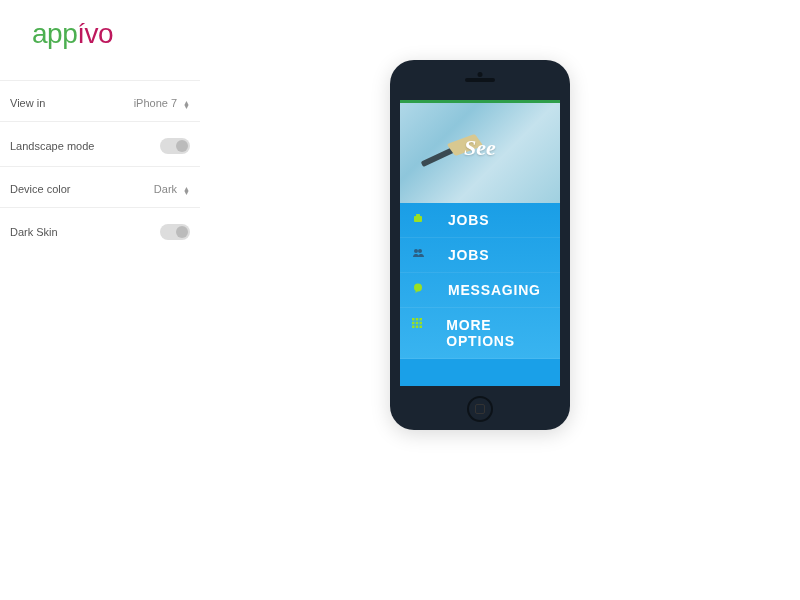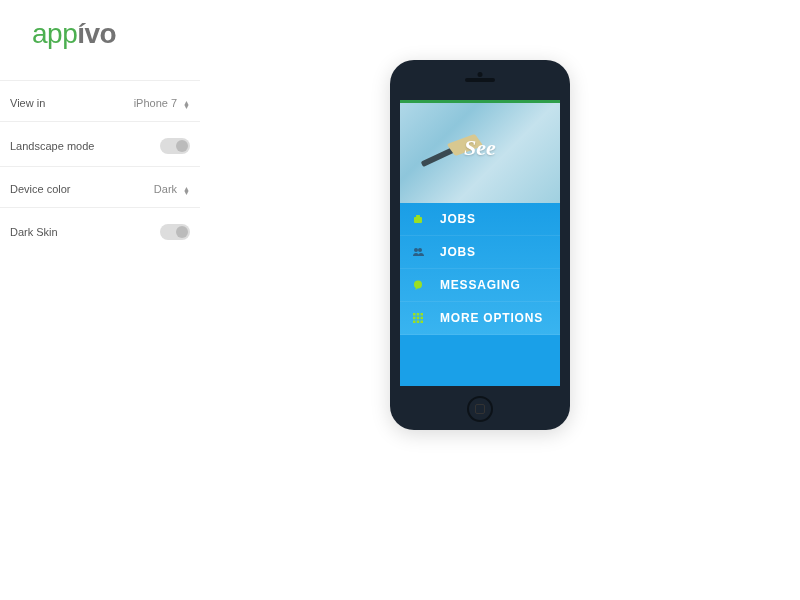--- a/index.html
+++ b/index.html
@@ -16,21 +16,21 @@
       float: left;
       padding: 0;
     }
     .logo {
       padding: 18px 20px 30px 32px;
       font-size: 28px;
       font-weight: 300;
       letter-spacing: -0.5px;
     }
     .logo .g { color: #4caf50; font-weight: 400; }
-    .logo .d { color: #737373; font-weight: 700; }
+    .logo .d { color: #be185d; font-weight: 400; }
     .setting-row {
       display: flex;
       align-items: center;
       justify-content: space-between;
       padding: 16px 10px 12px 10px;
       border-top: 1px solid #eee;
       font-size: 11px;
       color: #555;
     }
     .setting-row:first-of-type { border-top: 1px solid #eee; }
@@ -170,26 +170,26 @@
       text-shadow: 0 1px 2px rgba(0,0,0,0.2);
       position: relative;
       z-index: 2;
       margin-top: -10px;
     }
     .menu {
       background: linear-gradient(180deg, #1a9ee6 0%, #39b4f0 100%);
     }
     .menu-item {
       display: flex;
-      align-items: center;
-      gap: 16px;
+      align-items: flex-start;
+      gap: 24px;
       padding: 9px 12px;
       border-bottom: 1px solid rgba(255,255,255,0.08);
       color: #fff;
-      font-size: 12px;
+      font-size: 14px;
       letter-spacing: 0.8px;
       font-weight: 600;
     }
     .menu-icon {
       width: 12px;
       height: 12px;
       display: inline-flex;
       align-items: center;
       justify-content: center;
       font-size: 10px;

